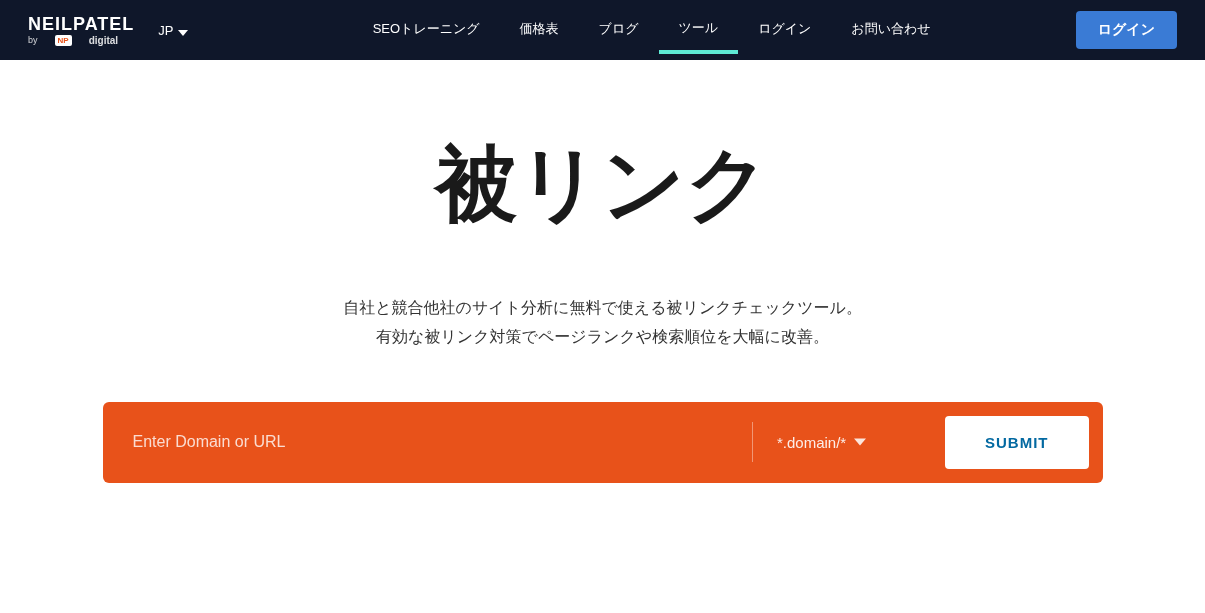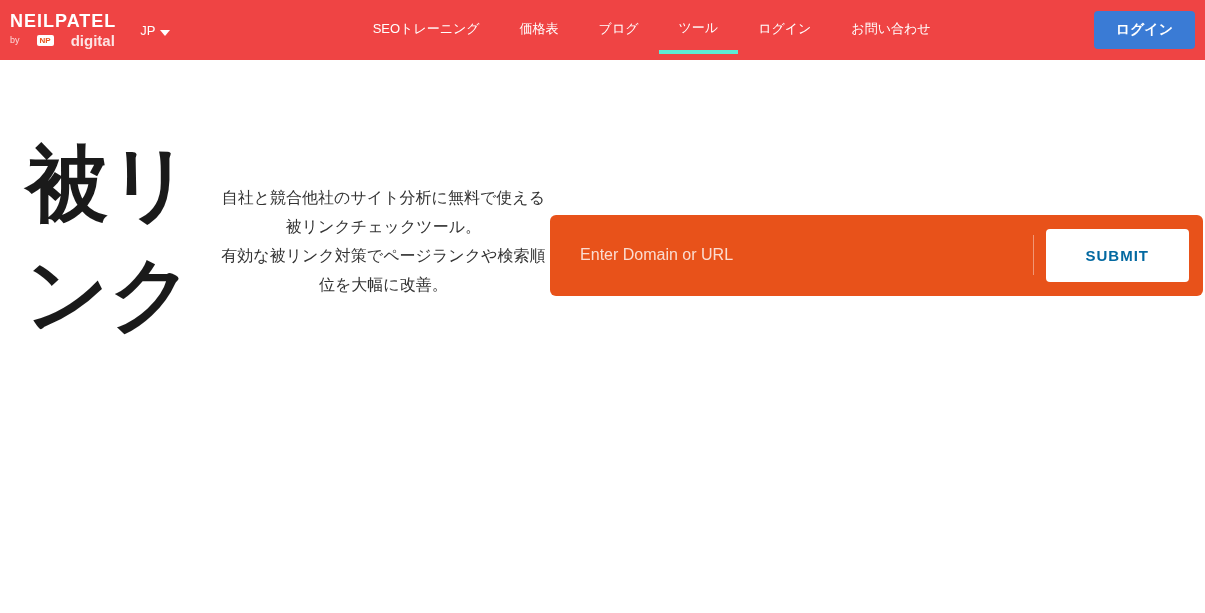--- a/index.html
+++ b/index.html
@@ -10,25 +10,25 @@
 
     body {
       font-family: 'Helvetica Neue', Arial, sans-serif;
       background: #fff;
       width: 1205px;
       min-height: 613px;
     }
 
     
     .navbar {
-      background-color: #ef4444;
+      background-color: #0f172a;
       height: 60px;
       display: flex;
       align-items: center;
-      padding: 0 10px;
+      padding: 0 28px;
       gap: 0;
     }
 
     .navbar-brand {
       display: flex;
       flex-direction: column;
       align-items: flex-start;
       margin-right: 16px;
     }
 
@@ -56,21 +56,21 @@
       background: #fff;
       color: #e8521a;
       font-size: 8px;
       font-weight: 700;
       padding: 1px 3px;
       border-radius: 2px;
     }
 
     .brand-digital {
       color: rgba(255,255,255,0.85);
-      font-size: 15px;
+      font-size: 10px;
       font-weight: 600;
     }
 
     .lang-selector {
       display: flex;
       align-items: flex-end;
       gap: 4px;
       color: #fff;
       font-size: 13px;
       cursor: pointer;
@@ -119,23 +119,23 @@
       border-radius: 4px;
       cursor: pointer;
       white-space: nowrap;
       margin-left: 0;
     }
 
     
     .main-content {
       background: #fff;
       display: flex;
-      flex-direction: row;
-      align-items: center;
-      padding: 70px 2px 60px;
+      flex-direction: column;
+      align-items: center;
+      padding: 70px 15px 60px;
     }
 
     .page-title {
       font-size: 82px;
       font-weight: 900;
       color: #1a1a1a;
       margin-bottom: 30px;
       text-align: center;
     }
 
@@ -259,15 +259,21 @@
   <p class="page-description">
     <span>自社と競合他社のサイト分析に無料で使える被リンクチェックツール。</span><br>
     <span>有効な被リンク対策でページランクや検索順位を大幅に改善。</span>
   </p>
 
   <div class="search-container">
     <div class="search-input-wrapper">
       <input type="text" class="search-input" placeholder="Enter Domain or URL" style="">
     </div>
     <div class="divider-v"></div>
+    <div class="domain-selector">
+      <span>*.domain/*</span>
+      <svg viewBox="0 0 10 6">
+        <path d="M0 0 L5 6 L10 0 Z"></path>
+      </svg>
+    </div>
     <button class="submit-btn">SUBMIT</button>
   </div>
 </main>
 
 </body></html>

